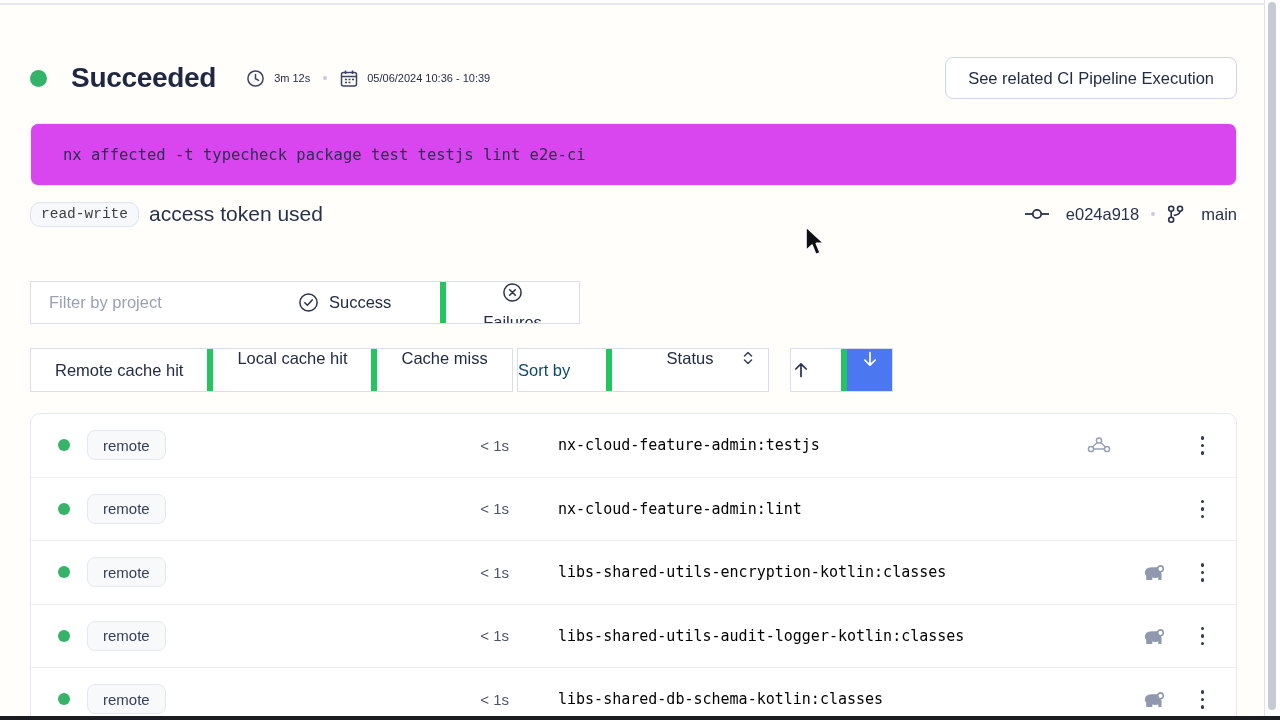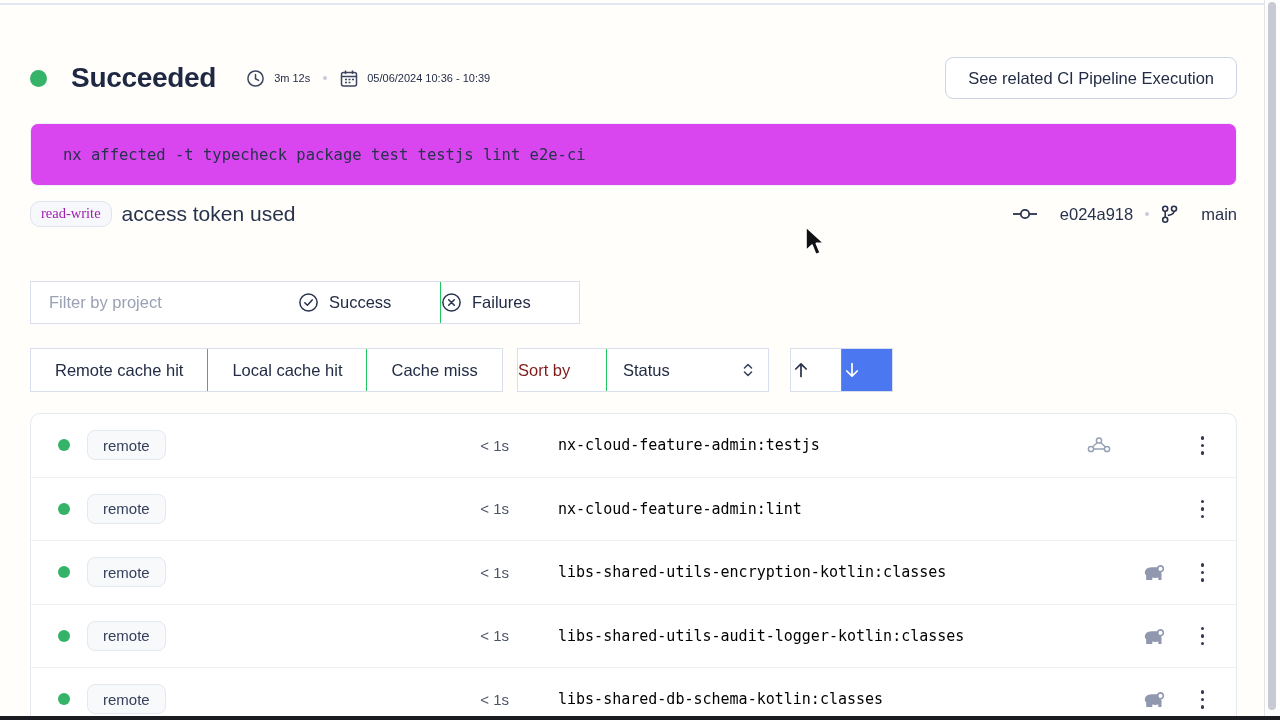--- a/index.html
+++ b/index.html
@@ -18,43 +18,43 @@
     border-radius:8px; font-size:16.5px; color:#222c45; display:flex; align-items:center; cursor:pointer;
     font-family:"Liberation Sans", sans-serif; }
 
   
   .command-box { position:absolute; top:123px; left:30px; width:1207px; height:63px; background:#d946ef;
     border:1px solid #eef0f6; border-radius:8px; display:flex; align-items:center; padding:0 32px;
     font-family:"DejaVu Sans Mono", monospace; font-size:15.5px; color:#27324d; }
 
   
   .token-row { position:absolute; top:199px; left:30px; width:1207px; height:30px; display:flex; align-items:center; }
-  .token-badge { font-family:Liberation Serif, serif; font-size:14.5px; color:#a21caf; background:#f7f8fb;
+  .token-badge { font-family:Liberation Mono, monospace; font-size:14.5px; color:#404040; background:#f7f8fb;
     border:1px solid #dfe3ee; border-radius:10px; padding:3px 10px 4px; margin-right:10px; }
   .token-label { font-size:21px; color:#27324d; }
   .vcs { margin-left:auto; display:flex; align-items:center; gap:8px; font-size:16.5px; color:#27324d; }
-  .vcs-group { display:flex; align-items:center; gap:23px; cursor:pointer; }
+  .vcs-group { display:flex; align-items:center; gap:17px; cursor:pointer; }
 
   
   .filter-row { position:absolute; top:281px; left:30px; height:43px; display:flex; }
   .seg-group { display:flex; border:1px solid #d9deeb; border-radius:0; background:#fff; overflow:hidden; height:43px; }
   .seg { display:flex; align-items:center; gap:10px; font-size:16.5px; color:#222c45; }
-  .seg + .seg { border-left:1px solid #22c55e; }
+  .seg + .seg { border-left:6px solid #22c55e;flex-direction:column; }
   .filter-input { width:267px; border:none; outline:none; padding:0 18px; font-size:16.5px;
     font-family:"Liberation Sans", sans-serif; color:#232e48; background:transparent; }
   .filter-input::placeholder { color:#9aa1b5; }
   .seg-btn { cursor:pointer; }
   .seg-success { width:142px; } .seg-failures { width:139px; }
 
   
   .toolbar-row { position:absolute; top:348px; left:30px; width:1207px; height:44px; }
   .cache-group { position:absolute; left:0; top:0; height:44px; }
   .cache-group .seg { padding:0 24px; }
   .sort-group { position:absolute; left:487px; top:0; height:44px; }
-  .sort-label { width:88px; color:#7f1d1d; }
+  .sort-label { width:88px; color:#0c4a6e; }
   .sort-select { width:162px; justify-content:flex-start; padding:0 16px; position:relative; cursor:pointer; }
   .sort-select .chev { position:absolute; right:14px; }
   .dir-group { position:absolute; left:760px; top:0; height:44px; }
   .dir-seg { width:50px; cursor:pointer; }
   .dir-down { background:var(--blue,#4b77f0); width:51px; }
 
   
   .task-list { position:absolute; top:413px; left:30px; width:1207px; height:400px; background:#fff;
     border:1px solid #e4e8f0; border-radius:10px 10px 0 0; overflow:hidden; }
   .task-row { height:63.5px; display:flex; align-items:center; border-bottom:1px solid #eef0f5; cursor:pointer; }

